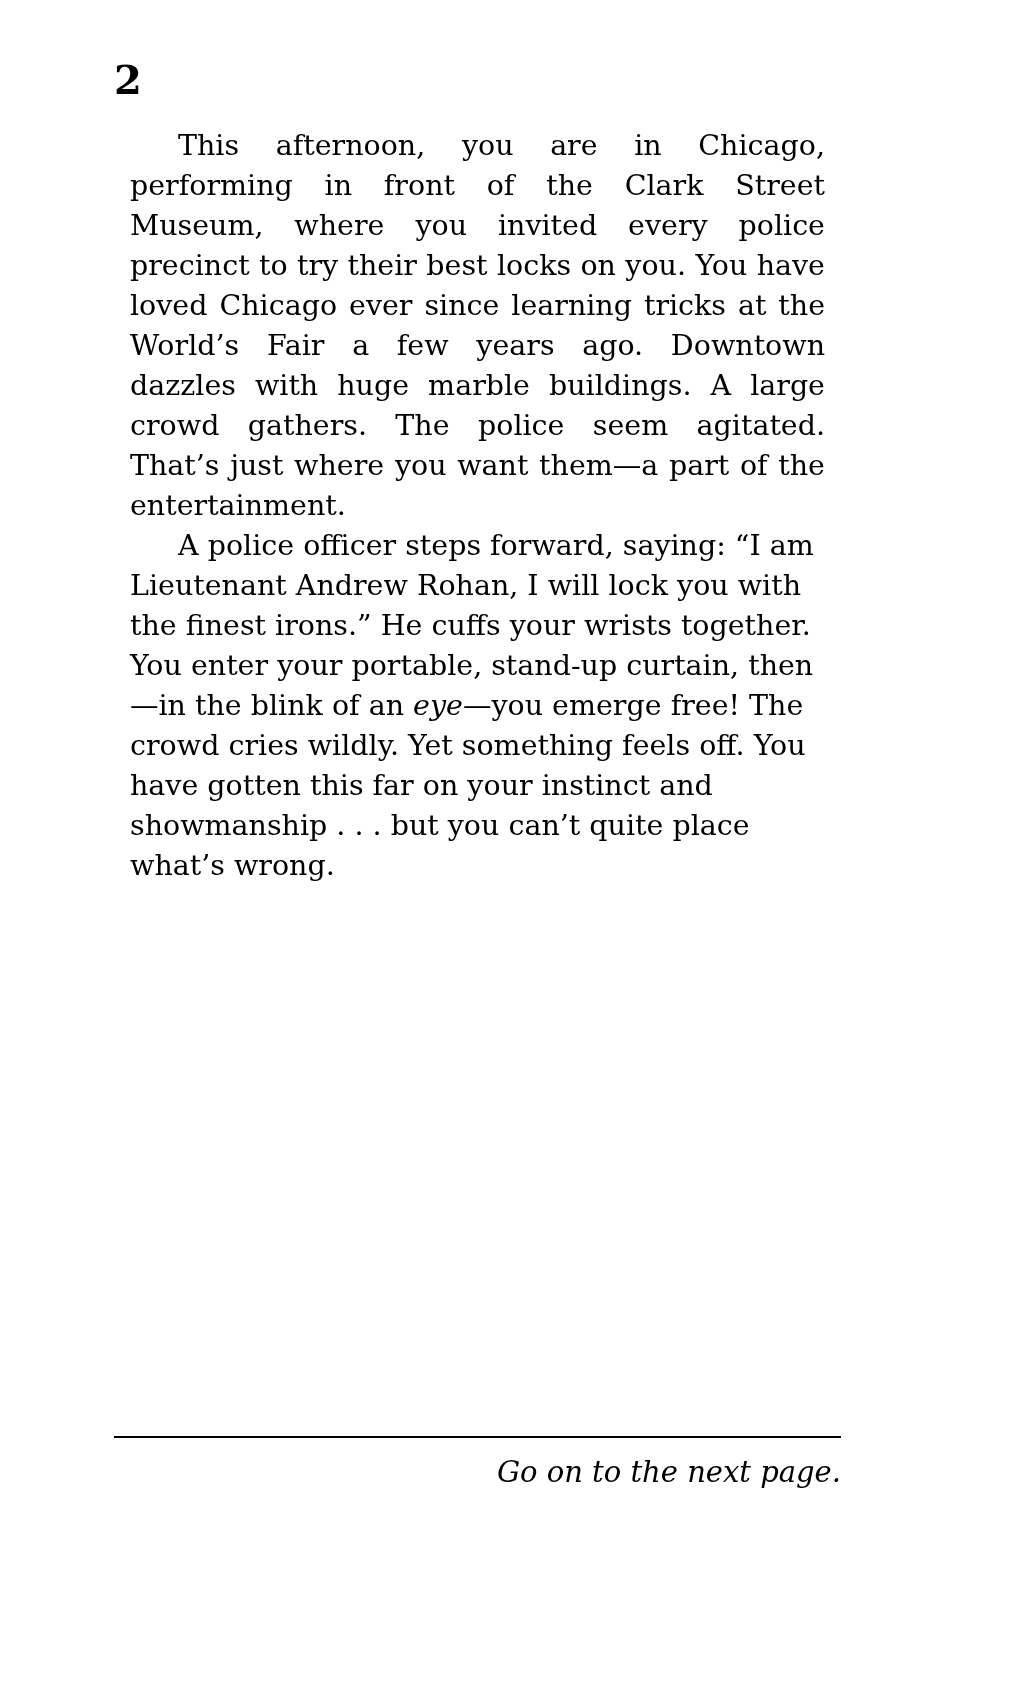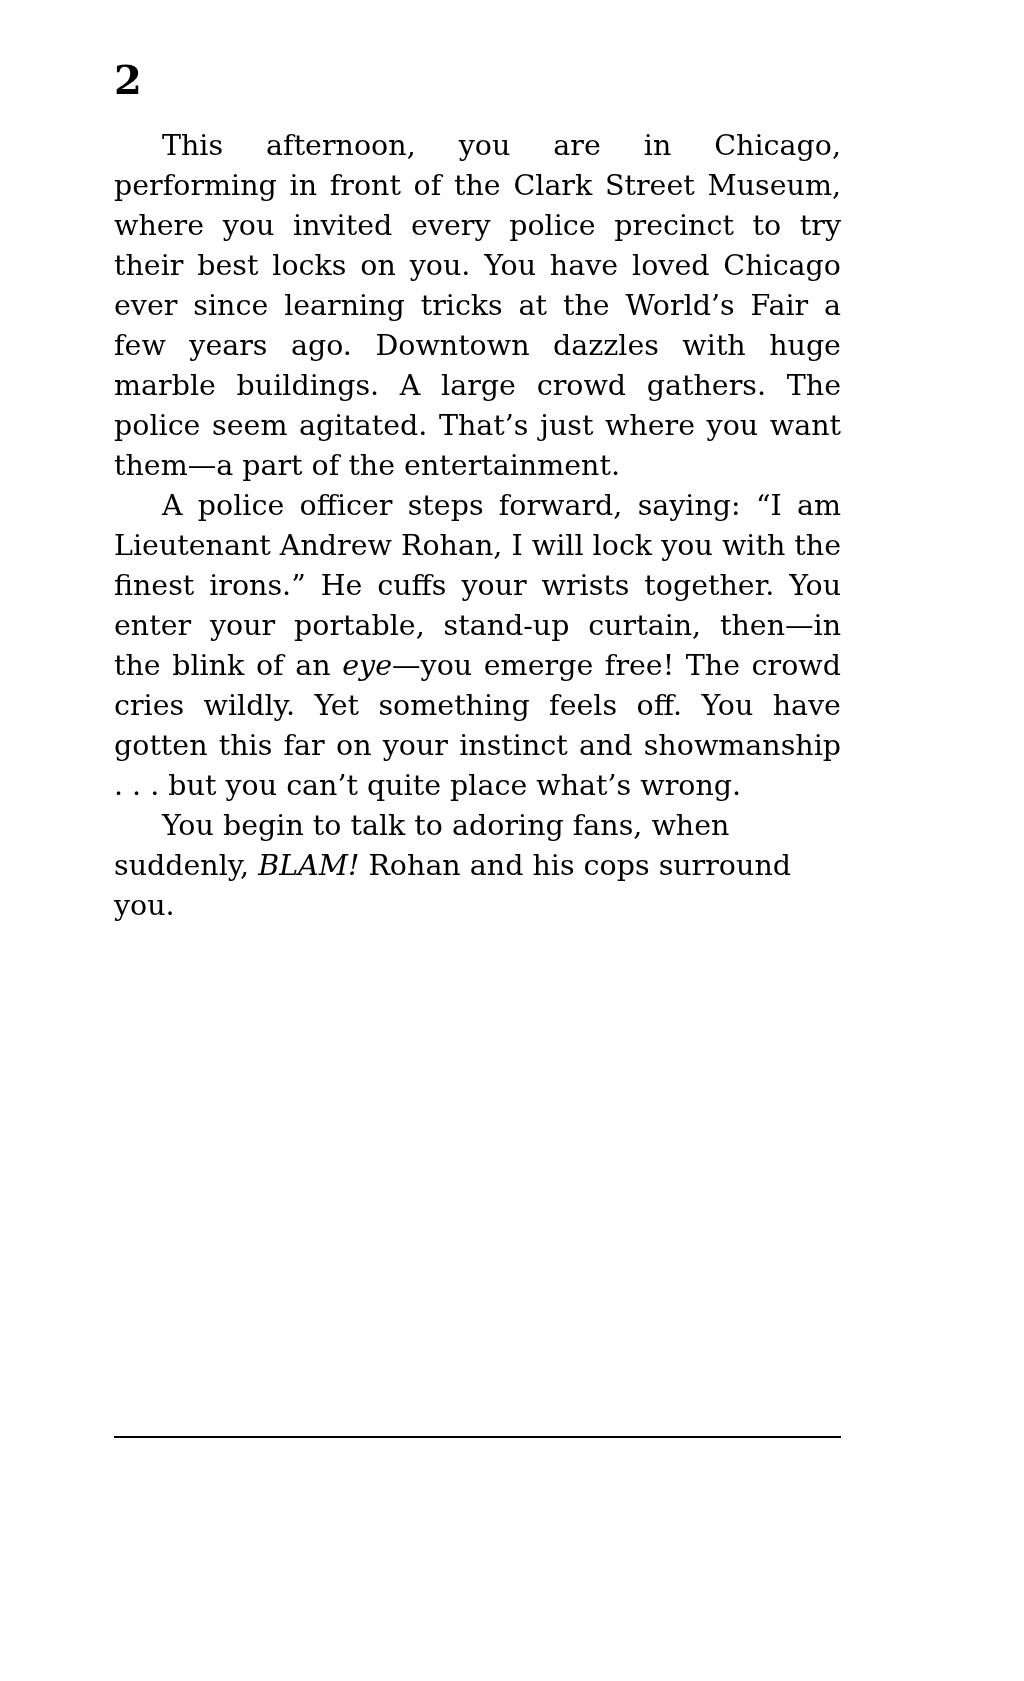--- a/index.html
+++ b/index.html
@@ -33,21 +33,21 @@
     line-height: 48px;
     letter-spacing: 0px;
     margin: 0 0 22px 0;
   }
   .body-text {
     font-family: "DejaVu Serif", serif;
     font-size: 28.5px;
     line-height: 40px;
     text-align: justify;
     text-justify: inter-word;
-    margin: 0;
+    margin: 16px;
     hyphens: none;
   }
   .body-text .para {
     display: block;
     text-indent: 48px;
     margin: 0;
   }
   .body-text .para:last-child {
     text-align: left;
   }
@@ -78,21 +78,21 @@
 
 <div class="page">
 
   <div class="content">
 
     <div class="chapter-number">2</div>
 
     <div class="body-text">
       <span class="para"><span>This afternoon, you are in Chicago, performing in front of the Clark Street Museum, where you invited every police precinct to try their best locks on you. You have loved Chicago ever since learning tricks at the World’s Fair a few years ago. Downtown dazzles with huge marble buildings. A large crowd gathers. The police seem agitated. That’s just where you want them—a part of the entertainment.</span></span>
       <span class="para"><span>A police officer steps forward, saying: “I am Lieutenant Andrew Rohan, I will lock you with the finest irons.” He cuffs your wrists together. You enter your portable, stand-up curtain, then—in the blink of an </span><em>eye</em><span>—you emerge free! The crowd cries wildly. Yet something feels off. You have gotten this far on your instinct and showmanship . . . but you can’t quite place what’s wrong.</span></span>
-      <span class="para"><span>You begin to talk to adoring fans, when suddenly, </span><em>BLAM!</em><span> Rohan and his cops surround you.</span></span>
     </div>
 
   </div>
 
   <div class="footer-rule"></div>
 
+  <div class="footer-note">Go on to the next page.</div>
 
 </div>
 
 </body></html>

